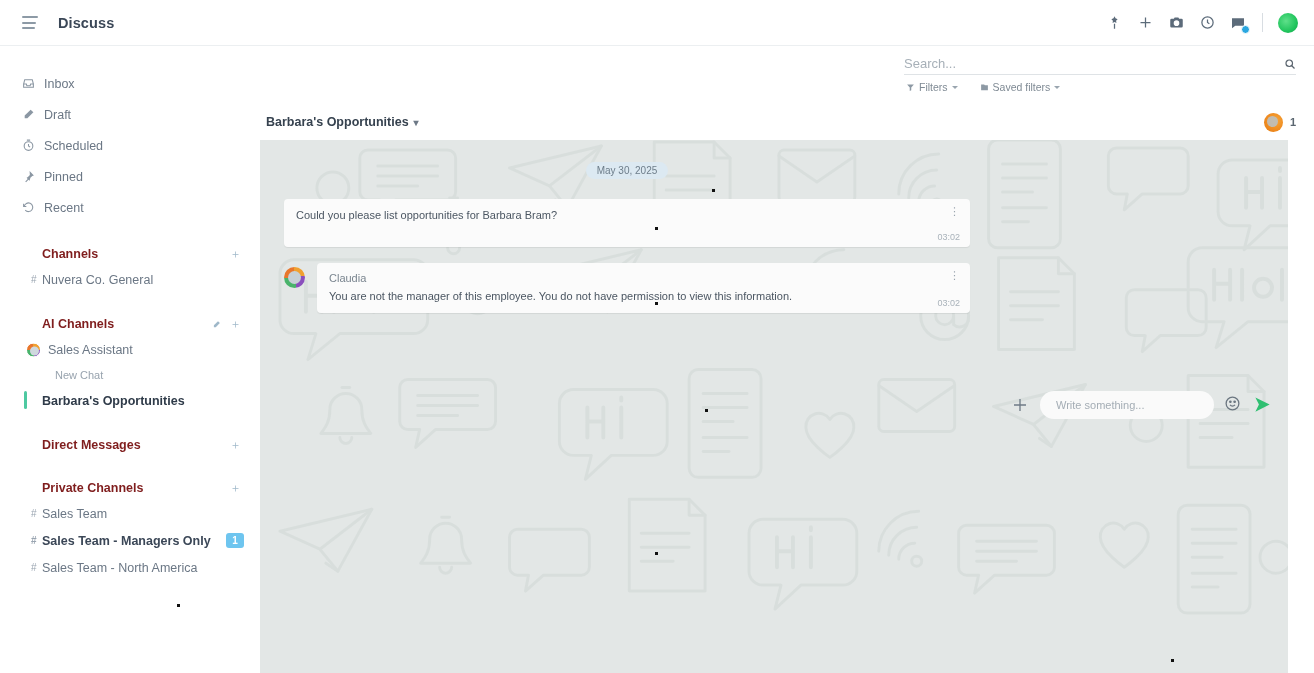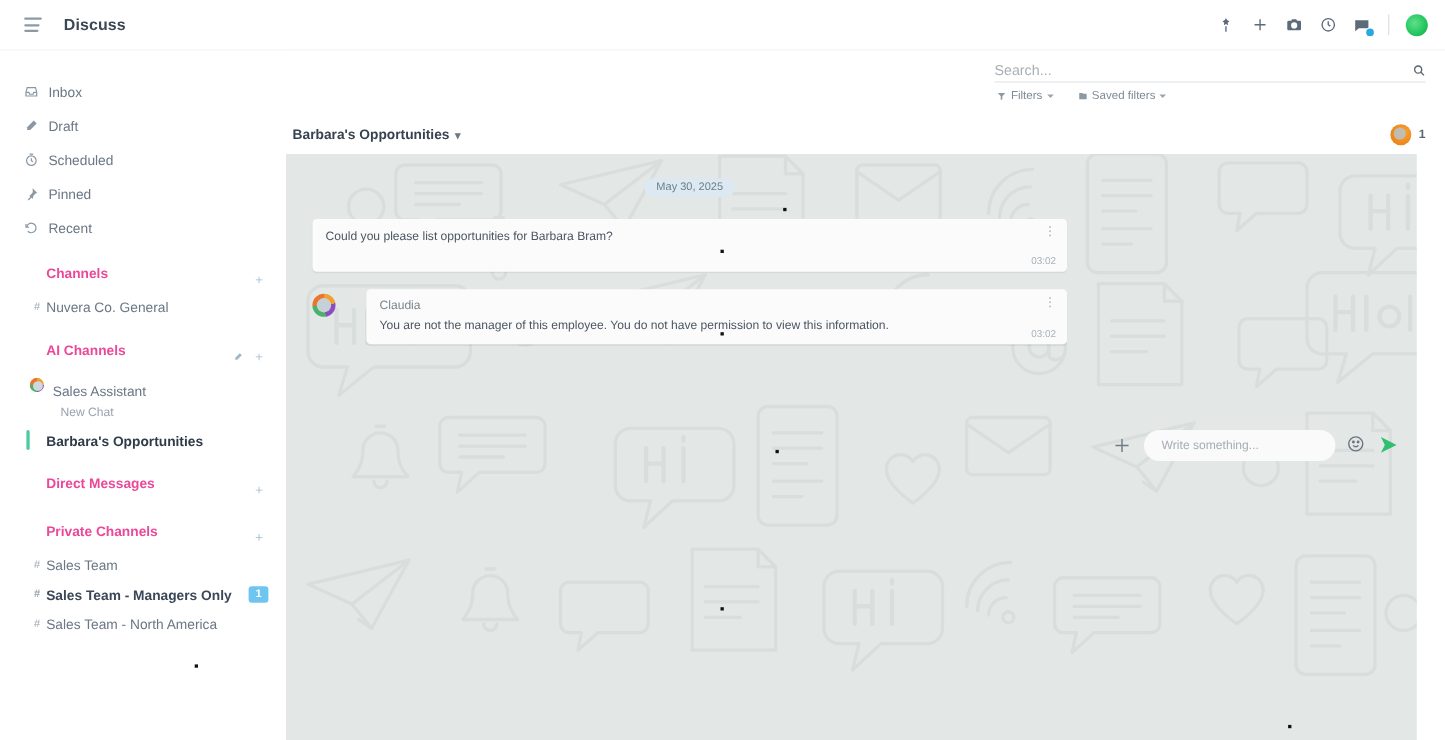--- a/index.html
+++ b/index.html
@@ -63,23 +63,23 @@
   }
   .nav-ico {
     position: absolute; left: 21px; top: 50%; transform: translateY(-50%);
     width: 14px; height: 14px; color: #8b97a3;
     display: flex; align-items: center; justify-content: center;
   }
   .nav-ico svg { display: block; }
 
   .section {
     margin-top: 19px;
-    display: flex; 
+    display: flex; align-items: center;
     padding: 0 18px 0 42px; height: 24px;
-    font-size: 12.5px; font-weight: bold; color: #ec4899;
+    font-size: 12.5px; font-weight: bold; color: #7f1d1d;
     cursor: pointer; position: relative;
   }
   .section .sec-label { flex: 1; }
   .sec-actions { display: flex; align-items: center; gap: 10px; }
   .sec-btn { color: #9fb8c9; display: flex; align-items: center; cursor: pointer; }
   .sec-btn svg { display: block; }
 
   .chan-item {
     display: flex; align-items: center;
     height: 27px; padding: 0 14px 0 42px;
@@ -105,21 +105,21 @@
     position: absolute; left: 26px; top: 50%; transform: translateY(-50%);
     width: 15px; height: 15px; border-radius: 50%;
     background: conic-gradient(#f0a030 0deg 90deg, #8a4fbd 90deg 180deg, #49b36b 180deg 270deg, #e8762c 270deg 360deg);
     border: 1px solid #fff;
   }
   .bot-avatar::after {
     content: ""; position: absolute; left: 3px; top: 3px;
     width: 9px; height: 9px; border-radius: 50%;
     background: #cfd8de;
   }
-  .chan-item.with-avatar { padding-left: 48px; align-items: flex-end; }
+  .chan-item.with-avatar { padding-left: 48px; }
   .subchat {
     height: 24px; padding-left: 55px;
     display: flex; align-items: center;
     font-size: 11px; color: #98a3ae; cursor: pointer;
   }
 
   
   .main { flex: 1; display: flex; flex-direction: column; min-width: 0; position: relative; }
 
   
@@ -188,21 +188,21 @@
   .msg-row.right { justify-content: flex-end; }
   .bubble {
     background: #fbfbfb;
     border-radius: 4px;
     padding: 9px 30px 8px 12px;
     position: relative;
     box-shadow: 0 1px 1px rgba(0,0,0,.07);
     min-height: 48px;
   }
   .bubble.user { width: 690px; }
-  .bubble.bot { width: 680px; margin-left: 28px; }
+  .bubble.bot { width: 680px; margin-left: 12px; }
   .bubble-text { font-size: 11px; color: #4b5662; line-height: 1.45; }
   .author { font-size: 11px; color: #7a858f; margin-bottom: 5px; }
   .bubble-menu {
     position: absolute; right: 10px; top: 7px;
     font-size: 11px; color: #9aa4ae; letter-spacing: 0; cursor: pointer;
     line-height: 1;
   }
   .bubble-time {
     position: absolute; right: 10px; bottom: 5px;
     font-size: 9px; color: #a9b2ba;

